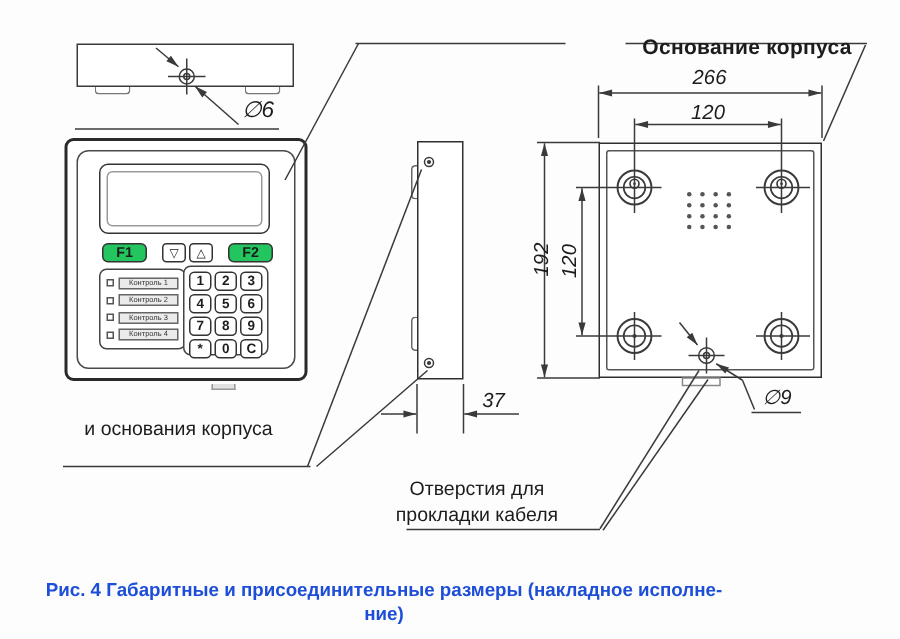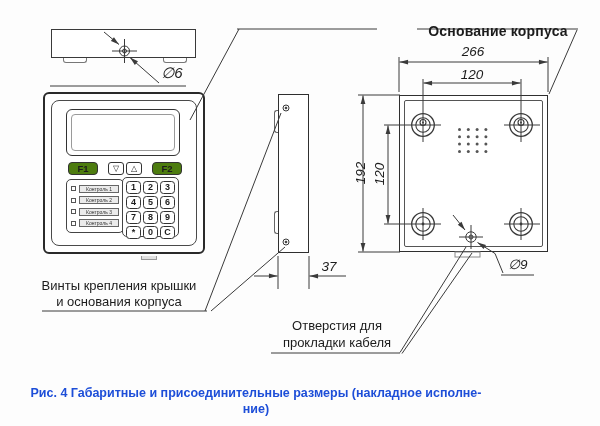--- a/index.html
+++ b/index.html
@@ -9,21 +9,21 @@
   
   .tv-rect{left:51px;top:29px;width:145px;height:29px;border:1.3px solid #3a3a3a;background:#fff;}
   .tv-foot{top:57.5px;width:24px;height:5px;border:1px solid #777;border-top:none;
            border-radius:0 0 3px 3px;background:#fff;}
   .tv-foot.f1{left:63px;} .tv-foot.f2{left:163px;}
   
   .fv-outer{left:43px;top:92px;width:162px;height:162px;border:2px solid #2a2a2a;border-radius:6px;background:#fff;}
   .fv-bezel{left:51px;top:100px;width:146px;height:146px;border:1.5px solid #4a4a4a;border-radius:8px;}
   .fv-disp{left:66px;top:109px;width:114px;height:47px;border:1.5px solid #333;border-radius:6px;background:#fff;}
   .fv-disp-in{left:71px;top:114px;width:104px;height:37px;border:1px solid #9a9a9a;border-radius:4px;}
-  .fkey{top:162px;height:13px;border:1.5px solid #333;border-radius:4px;background:#4d7c0f;
+  .fkey{top:162px;height:13px;border:1.5px solid #333;border-radius:4px;background:#22c55e;
         font-weight:bold;font-size:9.5px;line-height:11px;text-align:center;}
   .fkey.f1{left:68px;width:30px;} .fkey.f2{left:152px;width:30px;}
   .akey{top:162px;width:16px;height:13px;border:1.5px solid #333;border-radius:3px;background:#fff;
         font-size:8px;line-height:11px;text-align:center;}
   .akey.dn{left:108px;} .akey.up{left:126px;}
   .ctl-panel{left:66px;top:179px;width:58px;height:54px;border:1.3px solid #444;border-radius:5px;
              display:flex;flex-direction:column;justify-content:space-around;padding:3px 4px;background:#fff;}
   .ctl-row{display:flex;align-items:center;gap:3px;height:9px;}
   .led{width:5px;height:5px;border:1px solid #555;background:#fff;flex:0 0 auto;box-sizing:border-box;}
   .ctl-box{flex:1;height:8px;border:1px solid #666;background:#ebebeb;font-size:5px;line-height:6px;
@@ -228,24 +228,23 @@
 
   <div class="dim" style="left:152px;top:64px;width:40px;font-size:15px;">∅6</div>
   <div class="dim" style="left:500px;top:256px;width:36px;">∅9</div>
   <div class="dim" style="left:423px;top:44px;width:100px;">266</div>
   <div class="dim" style="left:423px;top:67px;width:98px;">120</div>
   <div class="dim rot" style="left:333px;top:165px;width:56px;height:16px;">192</div>
   <div class="dim rot" style="left:352px;top:166px;width:56px;height:16px;">120</div>
   <div class="dim" style="left:312px;top:259px;width:34px;">37</div>
 
   <div class="lbl" style="left:28px;top:278px;width:182px;">
-    <div>Винты крепления крышки</div>
     <div>и основания корпуса</div>
   </div>
-  <div class="lbl" style="left:272px;top:317px;width:130px;line-height:17px;">
+  <div class="lbl" style="left:253px;top:317px;width:130px;line-height:17px;">
     <div>Отверстия для</div>
     <div>прокладки кабеля</div>
   </div>
 
   <div class="cap">
     <div>Рис. 4 Габаритные и присоединительные размеры (накладное исполне-</div>
     <div>ние)</div>
   </div>
 
 </div>

